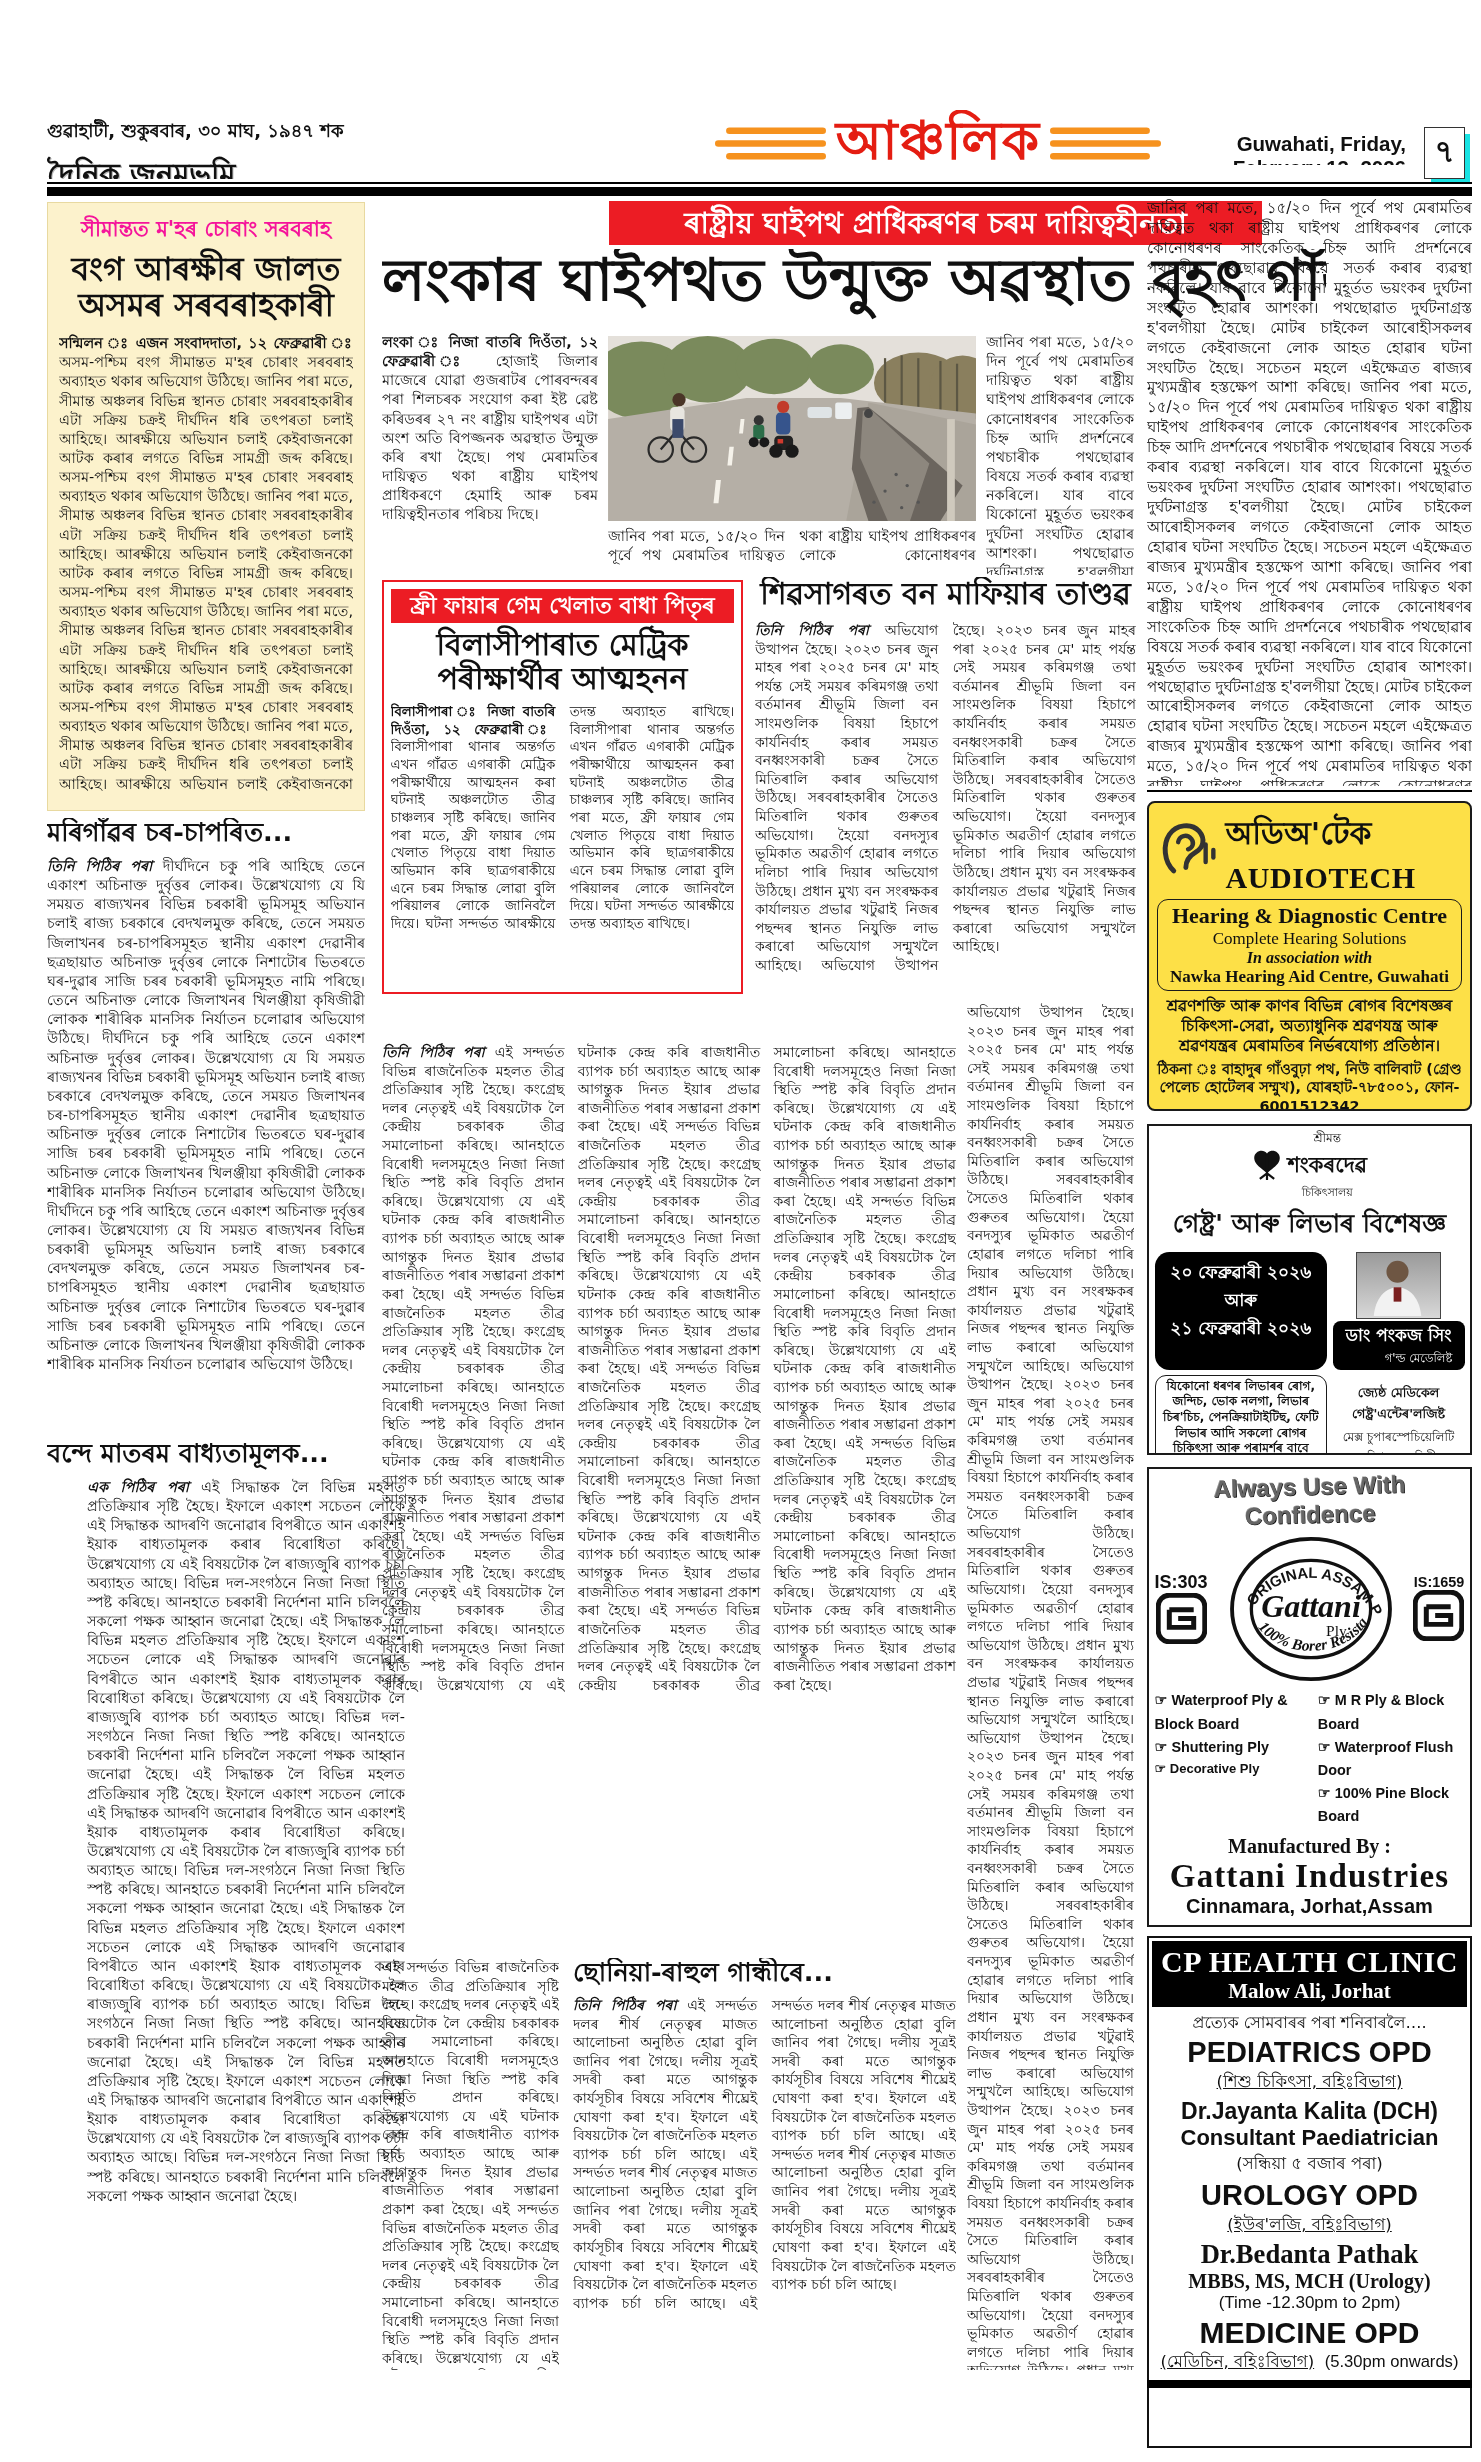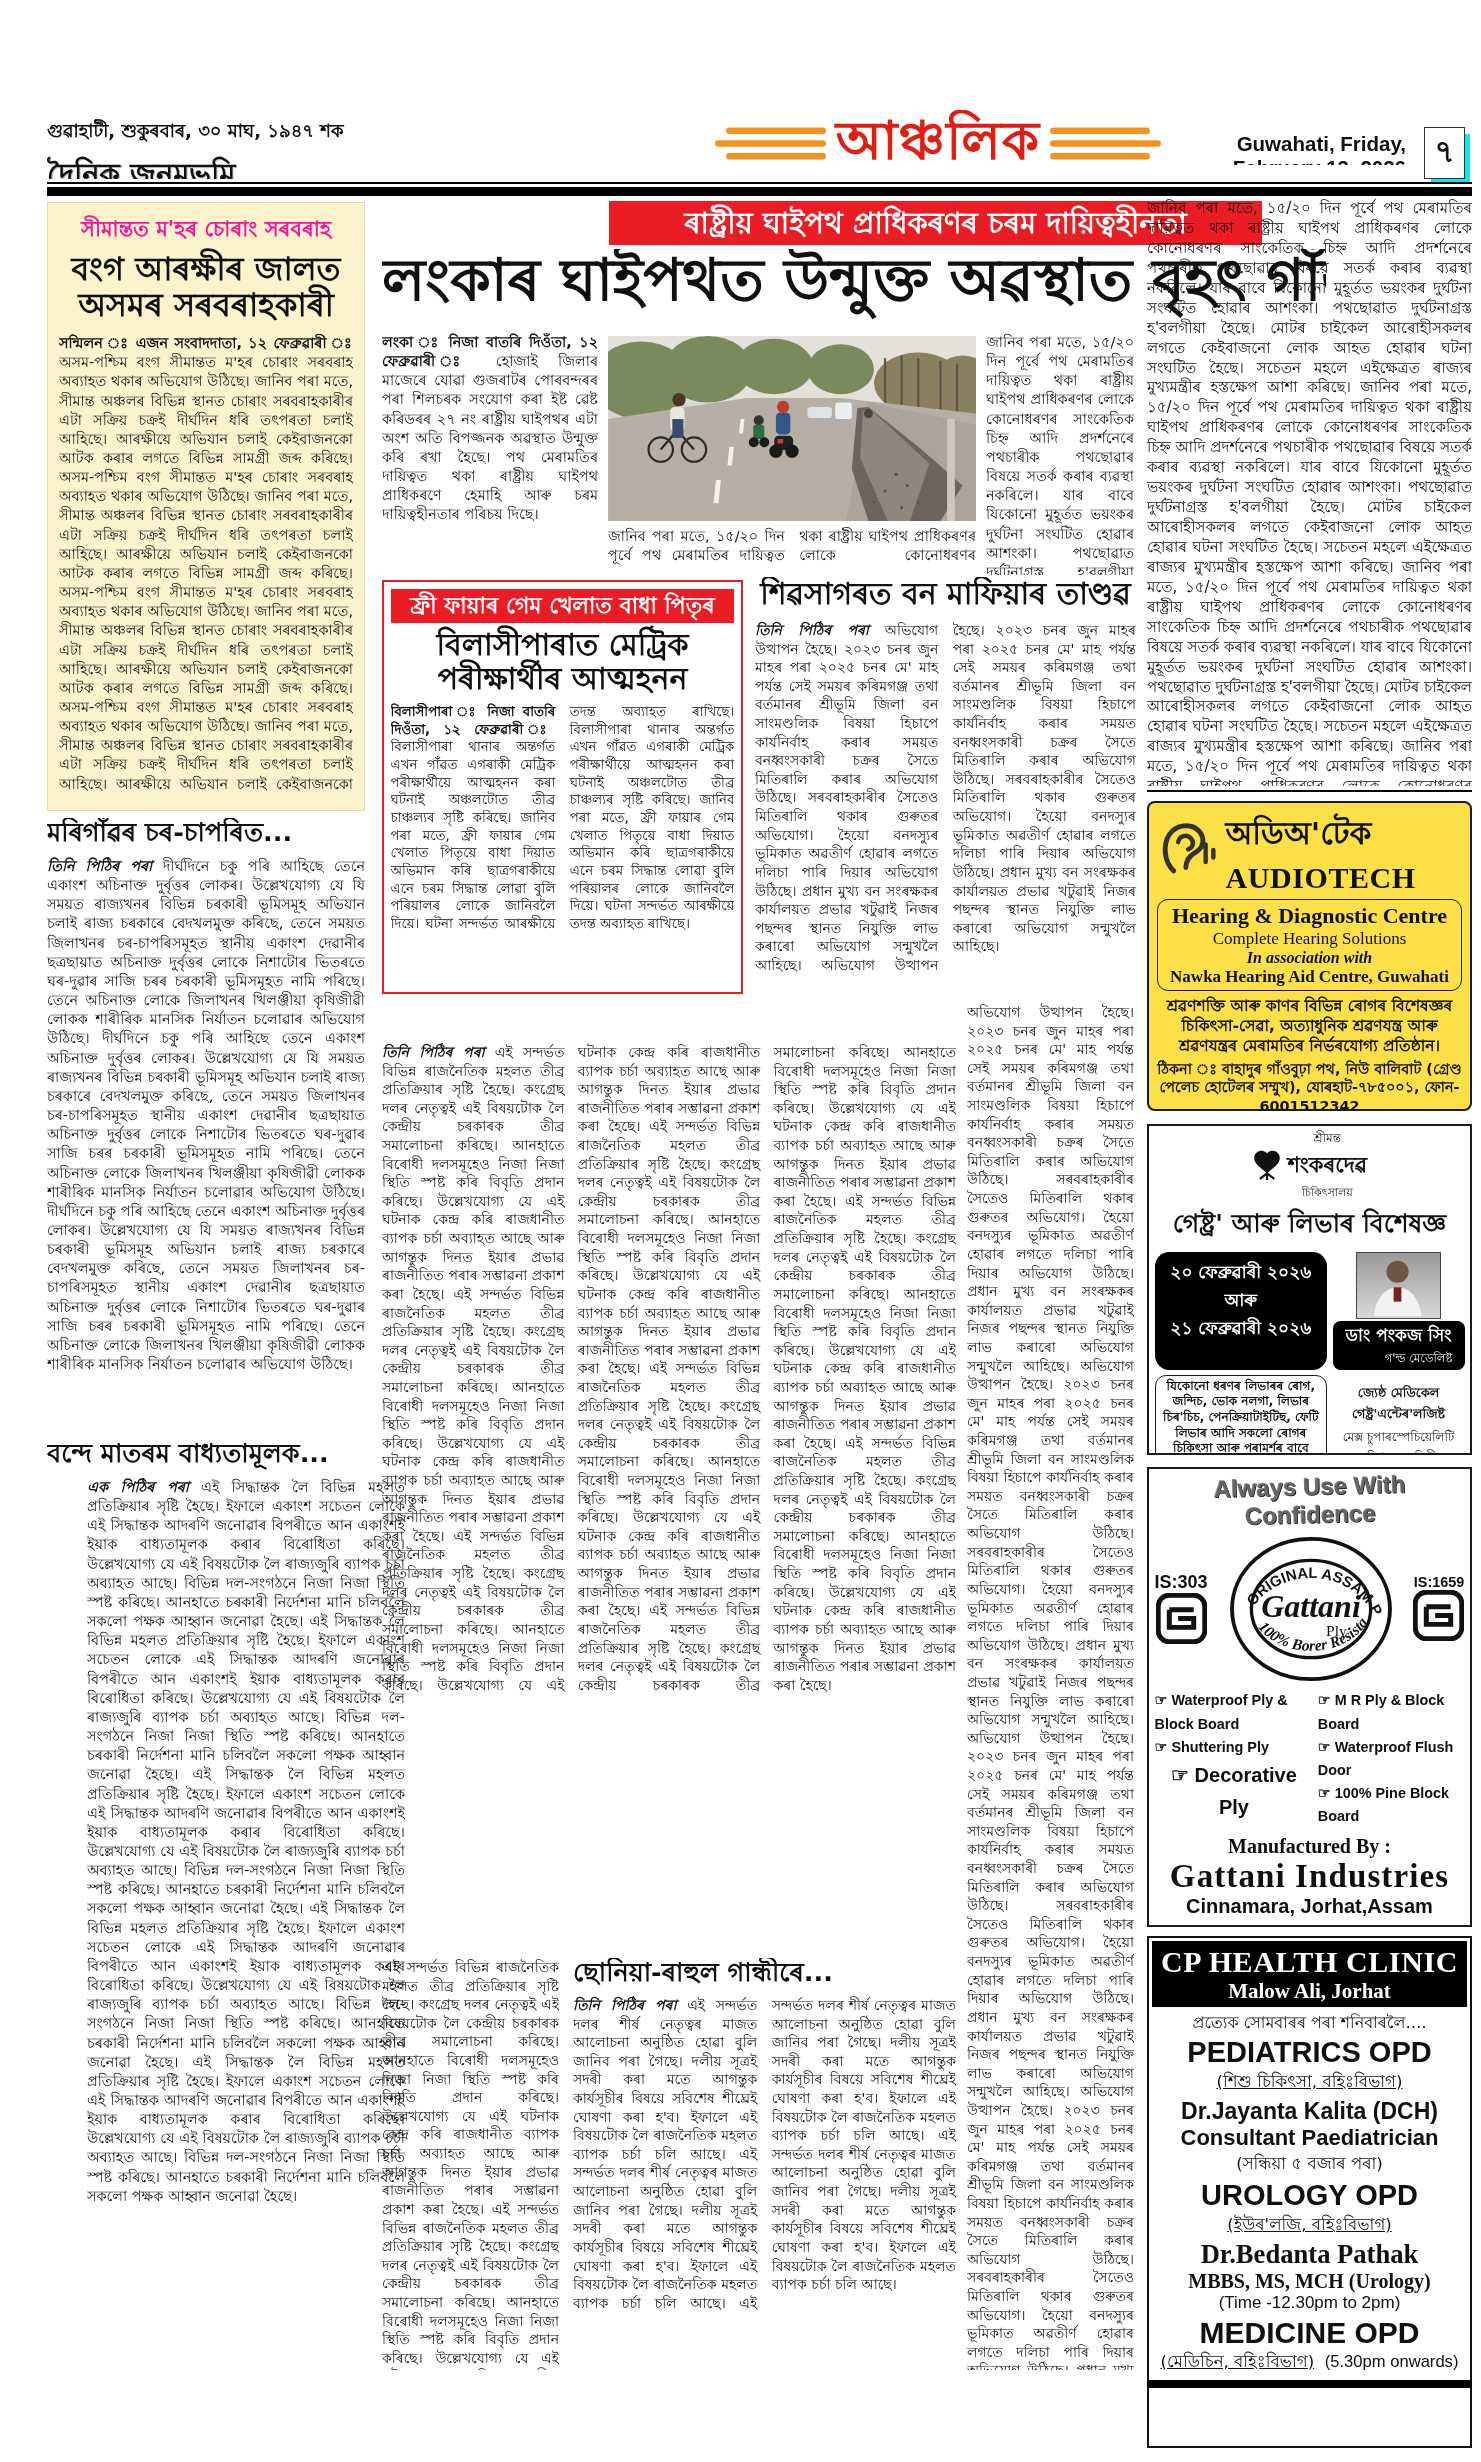--- a/index.html
+++ b/index.html
@@ -303,21 +303,21 @@
               <rect x="4" y="4" width="84" height="84" rx="20" fill="none" stroke="#111" stroke-width="9"></rect>
               <path d="M24 30 L68 30 M24 30 L24 62 L68 62 L68 46 L40 46" fill="none" stroke="#111" stroke-width="9"></path>
             </svg>
         </span>
       </div>
     </div>
     <div style="display:flex;gap:4.4px;margin-top:6.6px;" class="en-sans">
       <ul style="width:52%;">
         <li style="font-size:14.4px;font-weight:bold;line-height:1.6;"><span>☞</span> <span>Waterproof Ply &amp; Block Board</span></li>
         <li style="font-size:14.4px;font-weight:bold;line-height:1.6;"><span>☞</span> <span>Shuttering Ply</span></li>
-        <li style="font-size:20px;font-weight:bold;line-height:1.6;text-align:center;"><span>☞</span> <span>Decorative Ply</span></li>
+        <li style="font-size:13px;font-weight:bold;line-height:1.6;"><span>☞</span> <span>Decorative Ply</span></li>
       </ul>
       <ul style="width:48%;">
         <li style="font-size:14.4px;font-weight:bold;line-height:1.6;"><span>☞</span> <span>M R Ply &amp; Block Board</span></li>
         <li style="font-size:14.4px;font-weight:bold;line-height:1.6;"><span>☞</span> <span>Waterproof Flush Door</span></li>
         <li style="font-size:14.4px;font-weight:bold;line-height:1.6;"><span>☞</span> <span>100% Pine Block Board</span></li>
       </ul>
     </div>
     <div class="ctr en-serif" style="font-size:20px;font-weight:bold;margin-top:7.7px;">Manufactured By :</div>
     <div class="ctr en-serif" style="font-size:33px;font-weight:bold;letter-spacing:1.1px;">Gattani  Industries</div>
     <div class="ctr en-sans" style="font-size:20px;font-weight:bold;">Cinnamara, Jorhat,Assam</div>

